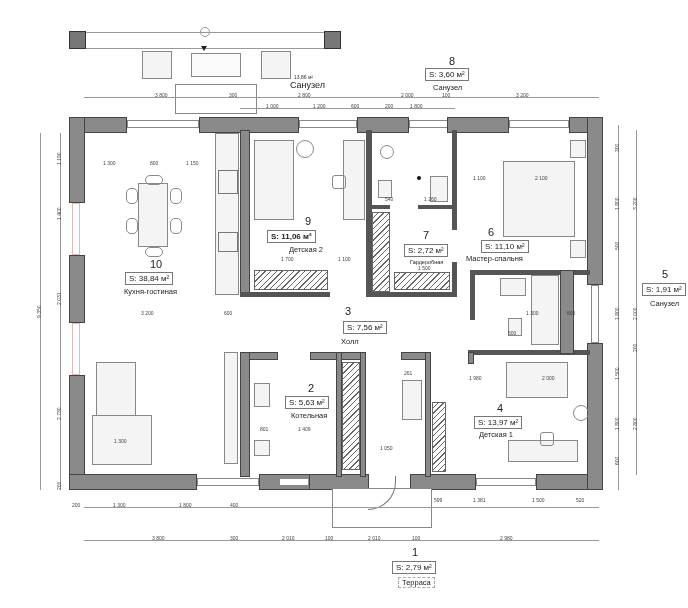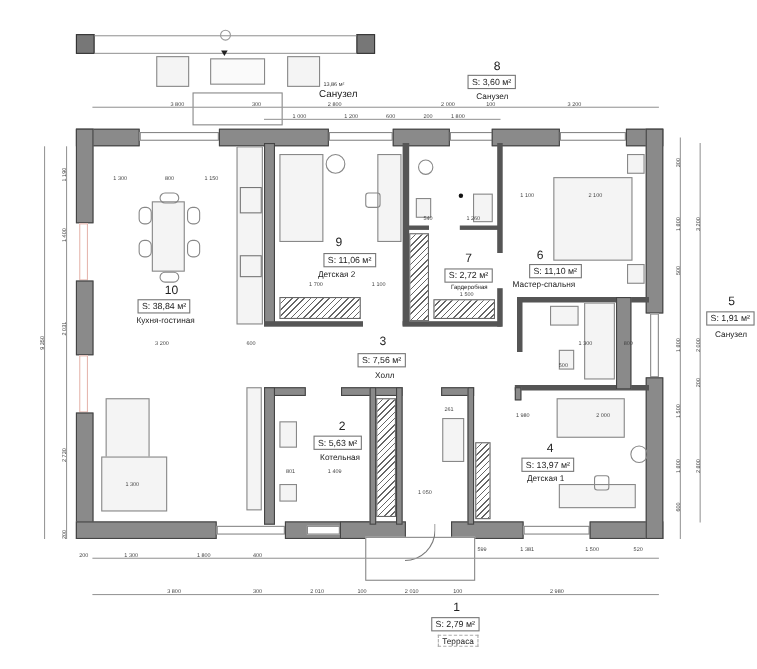--- a/index.html
+++ b/index.html
@@ -154,37 +154,37 @@
 <div class="furn" style="left:402px;top:380px;width:20px;height:40px;"></div>
 
 <div class="furn" style="left:332px;top:488px;width:100px;height:40px;background:#fff;"></div>
 <div class="door-arc" style="left:368px;top:476px;width:28px;height:34px;border-radius:0 0 28px 0;border-top:none;border-left:none;"></div>
 
 <div class="room-num" style="left:146px;top:258px;width:20px;">10</div>
 <div class="room-area" style="left:125px;top:272px;">S: 38,84 м²</div>
 <div class="room-name" style="left:124px;top:287px;">Кухня-гостиная</div>
 
 <div class="room-num" style="left:302px;top:215px;width:12px;">9</div>
-<div class="room-area" style="left:294px;top:230px;">S: 11,06 м²</div>
+<div class="room-area" style="left:267px;top:230px;font-weight:bold;">S: 11,06 м²</div>
 <div class="room-name" style="left:289px;top:245px;">Детская 2</div>
 
 <div class="room-num" style="left:420px;top:229px;width:12px;">7</div>
 <div class="room-area" style="left:404px;top:244px;">S: 2,72 м²</div>
 <div class="room-name" style="left:410px;top:259px;font-size:5.5px;">Гардеробная</div>
 
 <div class="room-num" style="left:485px;top:226px;width:12px;">6</div>
 <div class="room-area" style="left:481px;top:240px;">S: 11,10 м²</div>
 <div class="room-name" style="left:466px;top:254px;">Мастер-спальня</div>
 
 <div class="room-num" style="left:659px;top:268px;width:12px;">5</div>
 <div class="room-area" style="left:642px;top:283px;">S: 1,91 м²</div>
 <div class="room-name" style="left:650px;top:299px;">Санузел</div>
 
 <div class="room-num" style="left:342px;top:305px;width:12px;">3</div>
-<div class="room-area" style="left:325px;top:321px;">S: 7,56 м²</div>
+<div class="room-area" style="left:343px;top:321px;">S: 7,56 м²</div>
 <div class="room-name" style="left:341px;top:337px;">Холл</div>
 
 <div class="room-num" style="left:305px;top:382px;width:12px;">2</div>
 <div class="room-area" style="left:285px;top:396px;">S: 5,63 м²</div>
 <div class="room-name" style="left:291px;top:411px;text-align:center;">Котельная</div>
 
 <div class="room-num" style="left:494px;top:402px;width:12px;">4</div>
 <div class="room-area" style="left:474px;top:416px;">S: 13,97 м²</div>
 <div class="room-name" style="left:479px;top:430px;">Детская 1</div>
 

